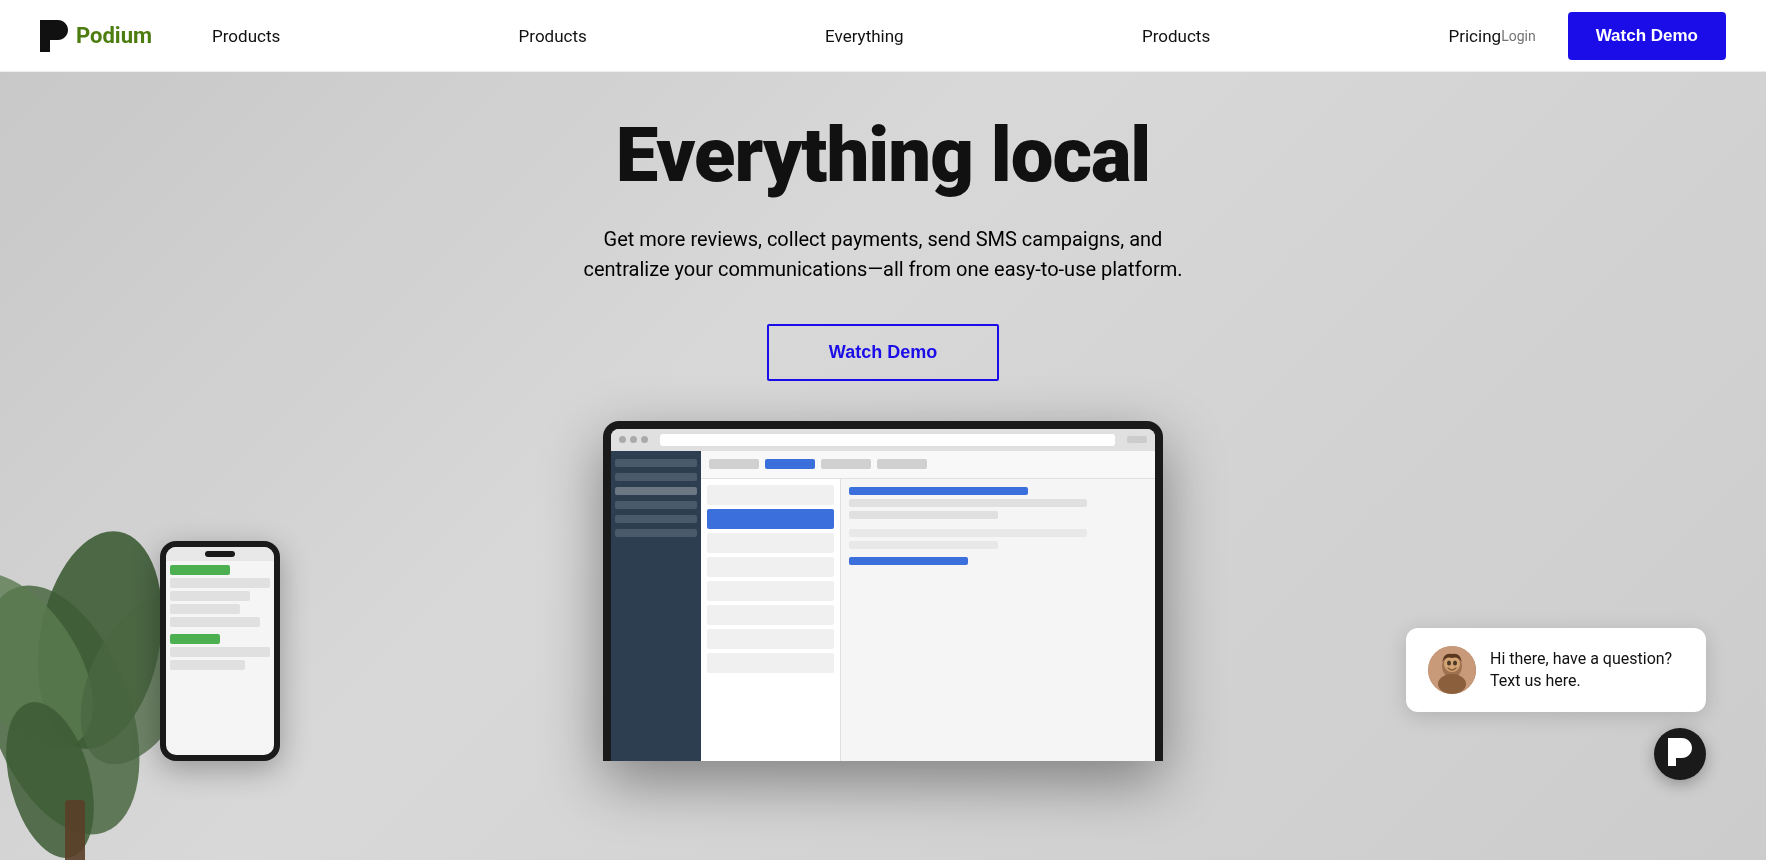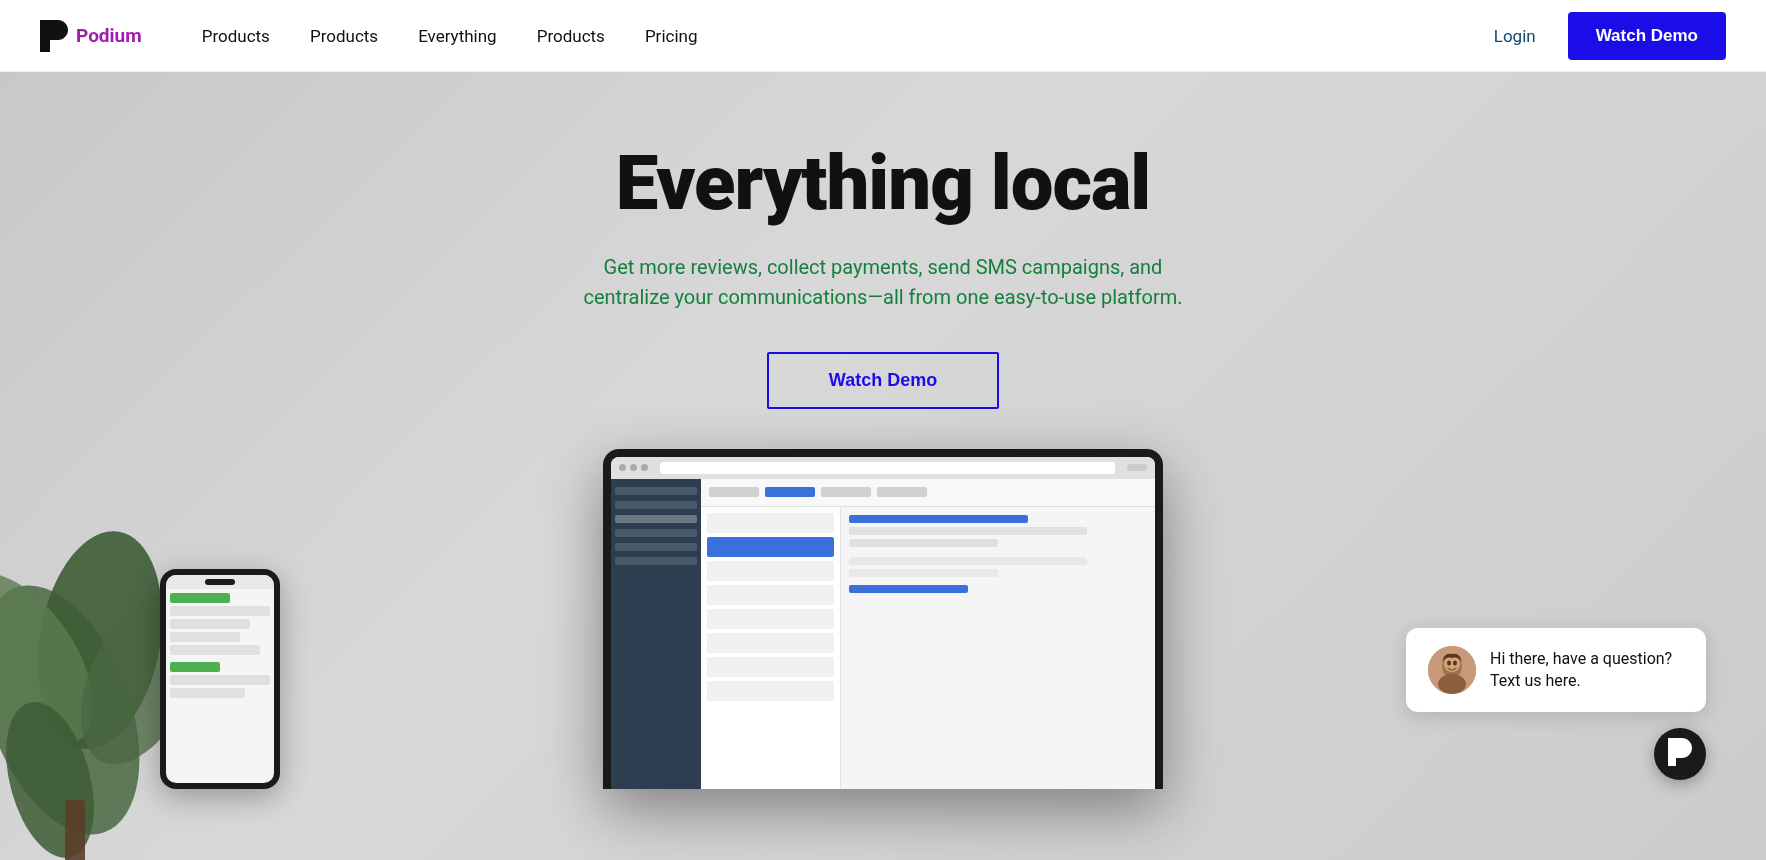--- a/index.html
+++ b/index.html
@@ -20,56 +20,57 @@
       border-bottom: 1px solid #eee;
       position: relative;
       z-index: 10;
     }
 
     .logo-area {
       display: flex;
       align-items: center;
       gap: 8px;
       text-decoration: none;
-      color: #a21caf;
-      font-size: 19px;
+      color: #4d7c0f;
+      font-size: 22px;
       font-weight: 700;
       margin-right: 60px;
       flex-shrink: 0;
     }
 
     .logo-icon {
       width: 28px;
       height: 32px;
     }
 
     .nav-links {
       display: flex;
       align-items: center;
       gap: 40px;
       flex: 1;
+      justify-content: space-between;
     }
 
     .nav-link {
       font-size: 17px;
       color: #111;
       text-decoration: none;
       cursor: pointer;
       white-space: nowrap;
     }
 
     .nav-actions {
       display: flex;
       align-items: center;
       gap: 32px;
     }
 
     .login-link {
-      font-size: 17px;
-      color: #0c4a6e;
+      font-size: 14px;
+      color: #737373;
       text-decoration: none;
       cursor: pointer;
     }
 
     .watch-demo-btn {
       background: #1a0de8;
       color: #fff;
       border: none;
       border-radius: 4px;
       padding: 14px 28px;
@@ -103,37 +104,37 @@
       bottom: 0;
       width: 280px;
       height: 500px;
       z-index: 2;
     }
 
     .hero-content {
       position: relative;
       z-index: 3;
       text-align: center;
-      padding-top: 72px;
+      padding-top: 44px;
       max-width: 900px;
       width: 100%;
     }
 
     .hero-title {
       font-size: 76px;
       font-weight: 900;
       color: #111;
       line-height: 1.05;
       letter-spacing: -1px;
       margin-bottom: 28px;
     }
 
     .hero-subtitle {
       font-size: 20px;
-      color: #15803d;
+      color: #000000;
       line-height: 1.5;
       max-width: 620px;
       margin: 0 auto 40px;
     }
 
     .hero-cta-area {
       display: flex;
       justify-content: center;
       margin-bottom: 40px;
     }

